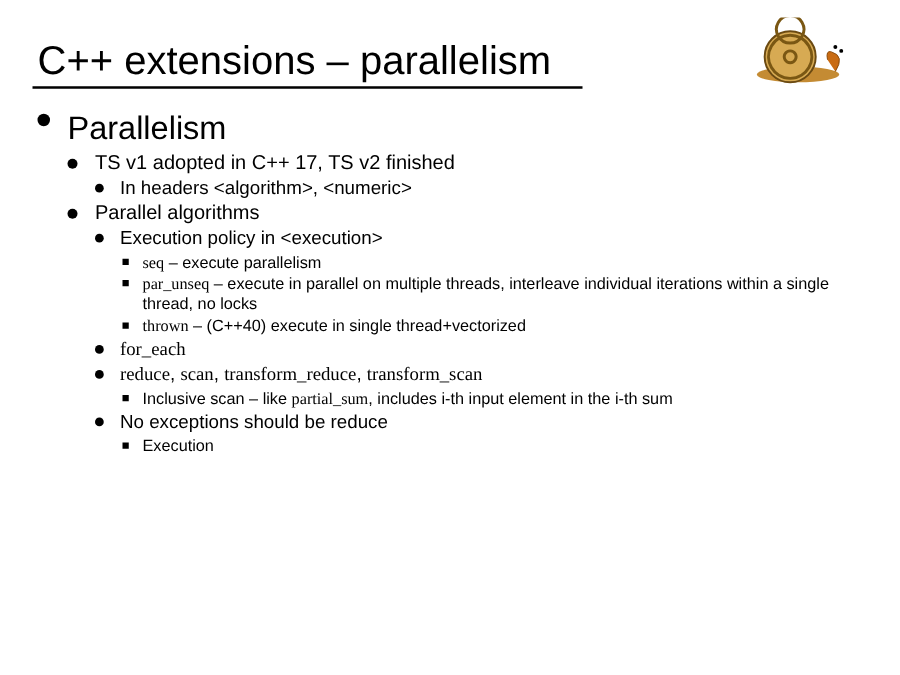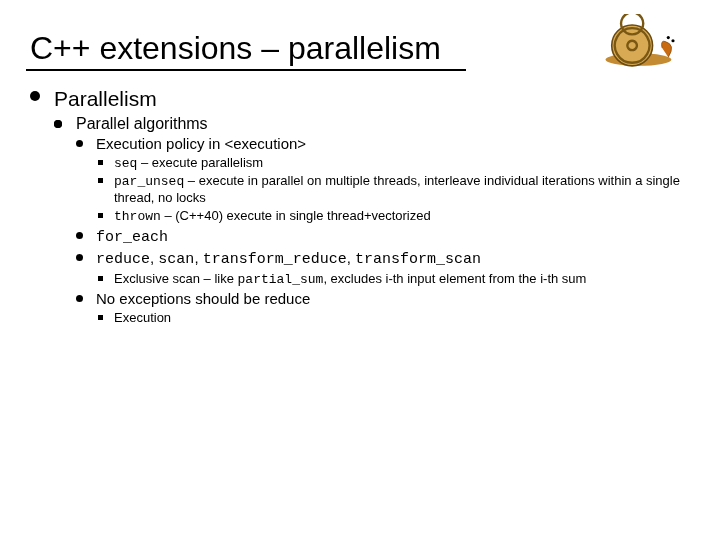--- a/index.html
+++ b/index.html
@@ -22,40 +22,40 @@
   .snail {
     position:absolute; top:-16px; right:10px;
   }
   .snail svg { width:80px; height:55px; }
   ul.bullets { list-style:none; padding:0; margin:16px 0 0 0; }
   ul.bullets li { position:relative; padding-left:24px; }
   ul.bullets > li::before {
     content:""; position:absolute; left:0; top:4px;
     width:10px; height:10px; background:#000; border-radius:50%;
   }
-  .lvl1 > span.txt { font-size:21px; }
+  .lvl1 > span.txt { font-size:26px; }
   ul.lvl2 { list-style:none; padding:0; margin:4px 0 0 0; }
   ul.lvl2 > li { position:relative; padding-left:22px; font-size:16px; margin-top:2px; }
   ul.lvl2 > li::before {
     content:""; position:absolute; left:0; top:5px;
     width:8px; height:8px; background:#000; border-radius:50%;
   }
   ul.lvl3 { list-style:none; padding:0; margin:2px 0 0 0; }
   ul.lvl3 > li { position:relative; padding-left:20px; font-size:15px; margin-top:2px; line-height:1.2; }
   ul.lvl3 > li::before {
     content:""; position:absolute; left:0; top:5px;
     width:7px; height:7px; background:#000; border-radius:50%;
   }
   ul.lvl4 { list-style:none; padding:0; margin:2px 0 2px 0; }
   ul.lvl4 > li { position:relative; padding-left:18px; font-size:13px; margin-top:1px; line-height:1.25; }
   ul.lvl4 > li::before {
     content:""; position:absolute; left:2px; top:5px;
     width:5px; height:5px; background:#000;
   }
-  code, .code { font-family:Liberation Mono, monospace;text-align:right; }
+  code, .code { font-family:Liberation Serif, serif;text-align:right; }
 </style>
 </head>
 <body>
 
 <div class="title-wrap">
   <div class="snail">
     <svg viewBox="0 0 100 70">
       <ellipse cx="48" cy="58" rx="42" ry="8" fill="#c48b33"></ellipse>
       <path d="M86 55 q10 -16 -4 -20 q-6 -2 -4 8" fill="#c96b12" stroke="#8a4a0a" stroke-width="1"></path>
       <circle cx="86" cy="30" r="2" fill="#000"></circle>
@@ -68,39 +68,45 @@
   </div>
   <h1>C++ extensions – parallelism</h1>
   <div class="title-rule"></div>
 </div>
 
 <ul class="bullets">
   <li class="lvl1">
     <span class="txt">Parallelism</span>
     <ul class="lvl2">
       <li>
+        <span>TS v1 adopted in C++ 17, TS v2 finished</span>
+        <ul class="lvl3">
+          <li>
+            <span>In headers &lt;algorithm&gt;, &lt;numeric&gt;</span>
+          </li>
+        </ul>
       </li>
       <li>
         <span>Parallel algorithms</span>
         <ul class="lvl3">
           <li>
             <span>Execution policy in &lt;execution&gt;</span>
             <ul class="lvl4">
               <li><span class="code">seq</span><span> – execute parallelism</span></li>
               <li><span class="code">par_unseq</span><span> – execute in parallel on multiple threads, interleave individual iterations within a single thread, no locks</span></li>
               <li><span class="code">thrown</span><span> – (C++40) execute in single thread+vectorized</span></li>
             </ul>
           </li>
           <li>
             <span class="code">for_each</span>
           </li>
           <li>
             <span class="code">reduce</span><span>, </span><span class="code">scan</span><span>, </span><span class="code">transform_reduce</span><span>, </span><span class="code">transform_scan</span>
             <ul class="lvl4">
-              <li><span>Exclusive scan – like </span><span class="code">partial_sum</span><span>, excludes i-th input element from the i-th sum</span></li>
+              <li><span>Inclusive scan – like </span><span class="code">partial_sum</span><span>, includes i-th input element in the i-th sum</span></li>
             </ul>
           </li>
           <li>
             <span>No exceptions should be reduce</span>
             <ul class="lvl4">
               <li><span>Execution</span></li>
             </ul>
           </li>
         </ul>
       </li>

